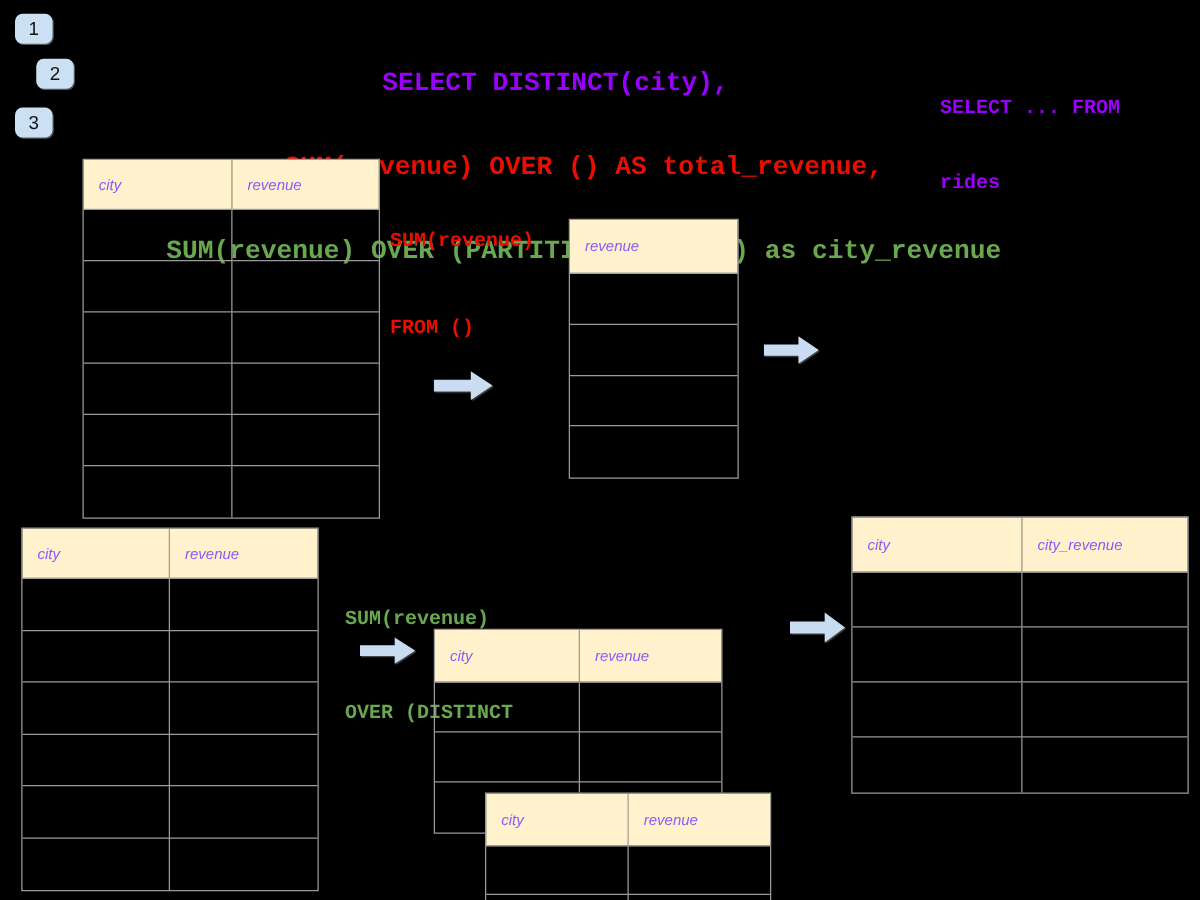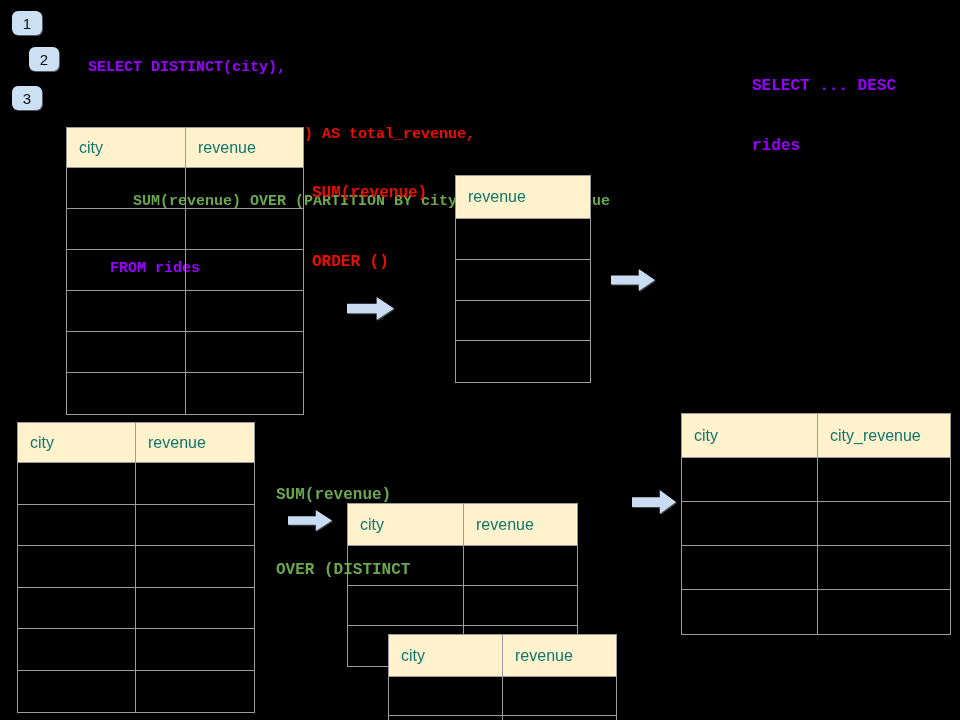--- a/index.html
+++ b/index.html
@@ -6,21 +6,21 @@
   .page {
     position:relative; width:960px; height:720px; overflow:hidden;
     background:#000;
     font-family:"Liberation Sans", sans-serif;
   }
 
   
   .code {
     position:absolute; left:88px; top:12px;
     font-family:"Liberation Mono", monospace; font-weight:bold;
-    font-size:15px; line-height:22.4px; white-space:pre;
+    font-size:21px; line-height:22.4px; white-space:pre;text-align:center;
   }
   .code .ind-sum { margin-left:45px; }
   .code .ind-from { margin-left:22px; }
   .purple { color:var(--keyword-purple,#9900FF); }
   .red    { color:var(--window-all-red,#EA0D00); }
   .green  { color:var(--partition-green,#6AA84F); }
 
   
   .corner-note {
     position:absolute; left:752px; top:36px;
@@ -51,23 +51,24 @@
   #badge-3 { left:12px; top:86px; }
 
   
   .dtable {
     position:absolute; display:grid; box-sizing:border-box;
     border:1px solid var(--table-border,#9B9B9B);
   }
   .hcell {
     background:var(--table-header-fill,#FFF2CC);
     display:flex; align-items:center; padding-left:12px;
-    font-size:16px; color:#0f766e;
+    font-size:12px; color:#8b5cf6;
     border-right:1px solid var(--table-border,#9B9B9B);
     border-bottom:1px solid var(--table-border,#9B9B9B);
+    font-style:italic;
   }
   .bcell {
     border-right:1px solid var(--table-border,#9B9B9B);
     border-bottom:1px solid var(--table-border,#9B9B9B);
   }
   .lastcol { border-right:none; }
   .lastrow { border-bottom:none; }
 
   #t-source-top    { left:66px;  top:127px; width:238px; height:288px; grid-template-columns:119px 1fr; grid-template-rows:40px repeat(6,1fr); }
   #t-revenue-only  { left:455px; top:175px; width:136px; height:208px; grid-template-columns:1fr;       grid-template-rows:43px repeat(4,1fr); }
@@ -91,31 +92,30 @@
 <div class="page">
 
   <div class="badge" id="badge-1">1</div>
   <div class="badge" id="badge-2">2</div>
   <div class="badge" id="badge-3">3</div>
 
   <div class="code">
     <div class="purple">SELECT DISTINCT(city),</div>
     <div class="red ind-sum">SUM(revenue) OVER () AS total_revenue,</div>
     <div class="green ind-sum">SUM(revenue) OVER (PARTITION BY city) as city_revenue</div>
-    <div class="purple ind-from">FROM rides</div>
   </div>
 
   <div class="corner-note">
-    <div>SELECT ... DESC</div>
+    <div>SELECT ... FROM</div>
     <div>rides</div>
   </div>
 
   <div class="ann ann-over-all red">
     <div>SUM(revenue)</div>
-    <div>ORDER ()</div>
+    <div>FROM ()</div>
   </div>
 
   <div class="ann ann-partition green">
     <div>SUM(revenue)</div>
     <div>OVER (DISTINCT</div>
   </div>
 
   <div class="dtable" id="t-source-top">
       <div class="hcell">city</div>
       <div class="hcell lastcol">revenue</div>

